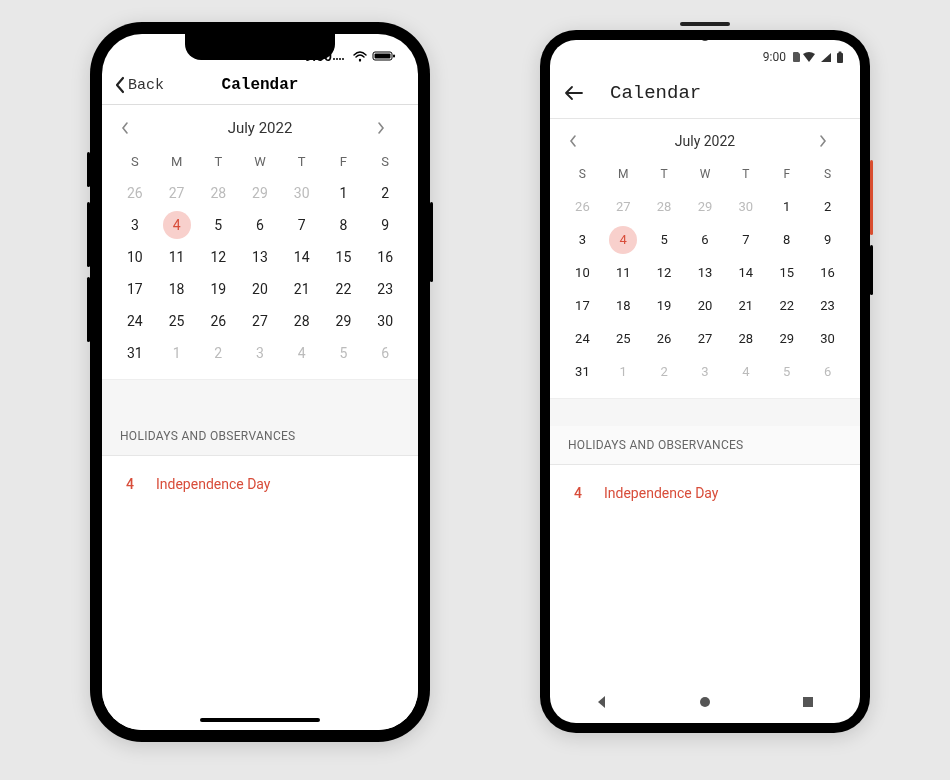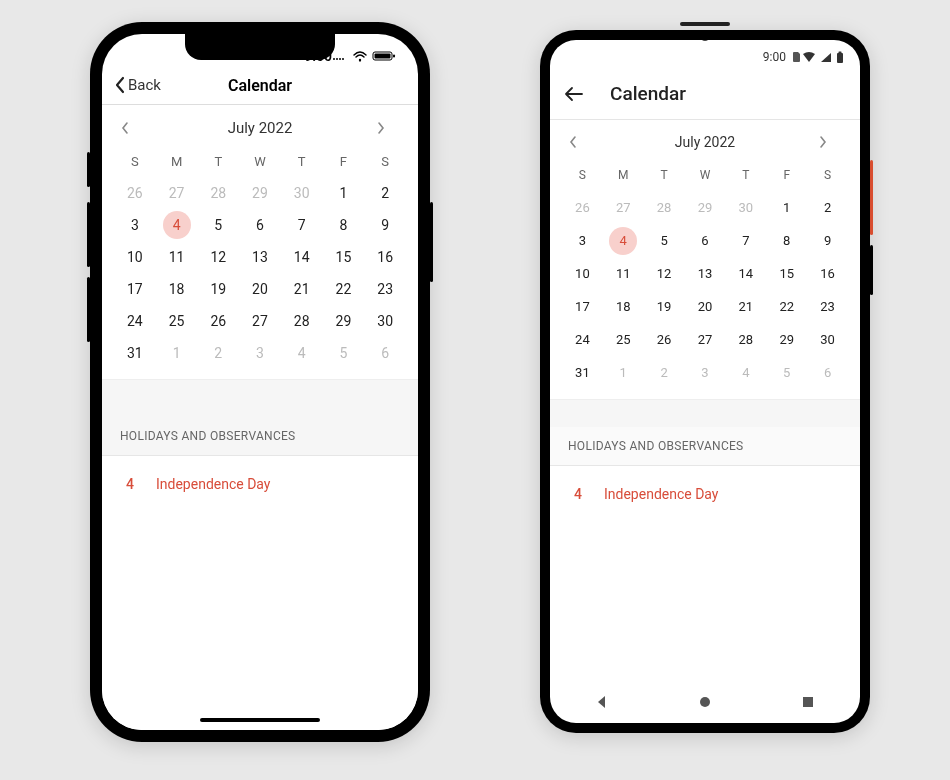--- a/index.html
+++ b/index.html
@@ -64,20 +64,21 @@
   .phone-ios .status-bar { padding-top:14px; }
   .phone-android .status-bar { font-weight:400; font-size:12px; padding: 10px 16px 4px; color:#333;}
   .status-icons { display:flex; gap:4px; align-items:center; font-size:12px;}
   .status-left { display:flex; gap:6px; align-items:center;}
 
   
   .appbar {
     display:flex; align-items:center; padding: 8px 12px 10px;
     border-bottom: 1px solid #ddd;
     position:relative;
+    font-family:Liberation Mono, monospace;
   }
   .appbar-ios .title { position:absolute; left:0; right:0; text-align:center; font-weight:600; font-size:16px; pointer-events:none;}
   .appbar-ios .back { display:flex; align-items:center; gap:2px; font-size:15px; color:#333; z-index:1;}
   .appbar-android { padding: 14px 14px; gap:26px; border-bottom:1px solid #e5e5e5;}
   .appbar-android .title { font-size:19px; font-weight:500; color:#222;}
   .back-arrow { font-size:20px; color:#222; }
 
   
   .cal-header {
     display:flex; align-items:center; justify-content:space-between;

